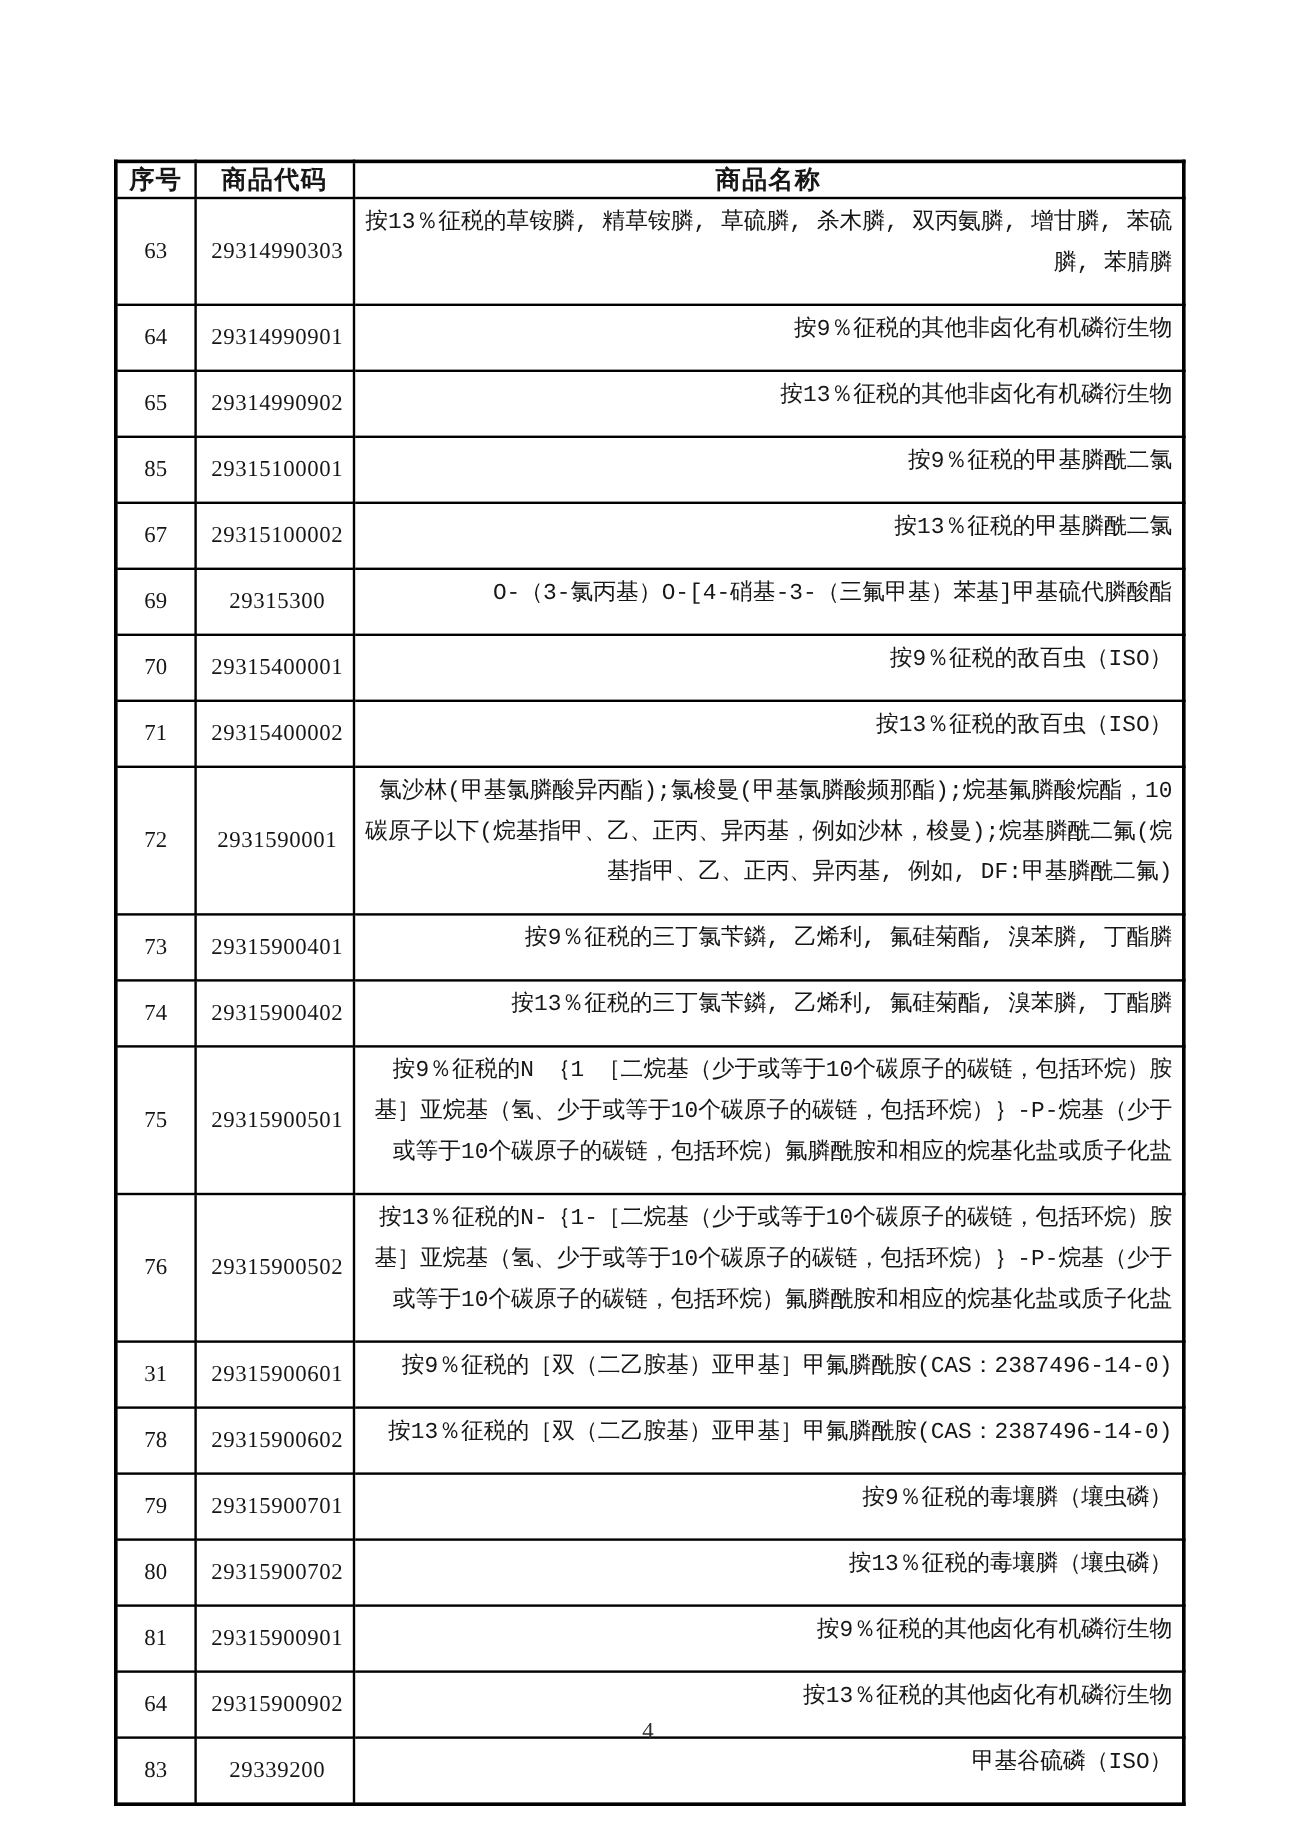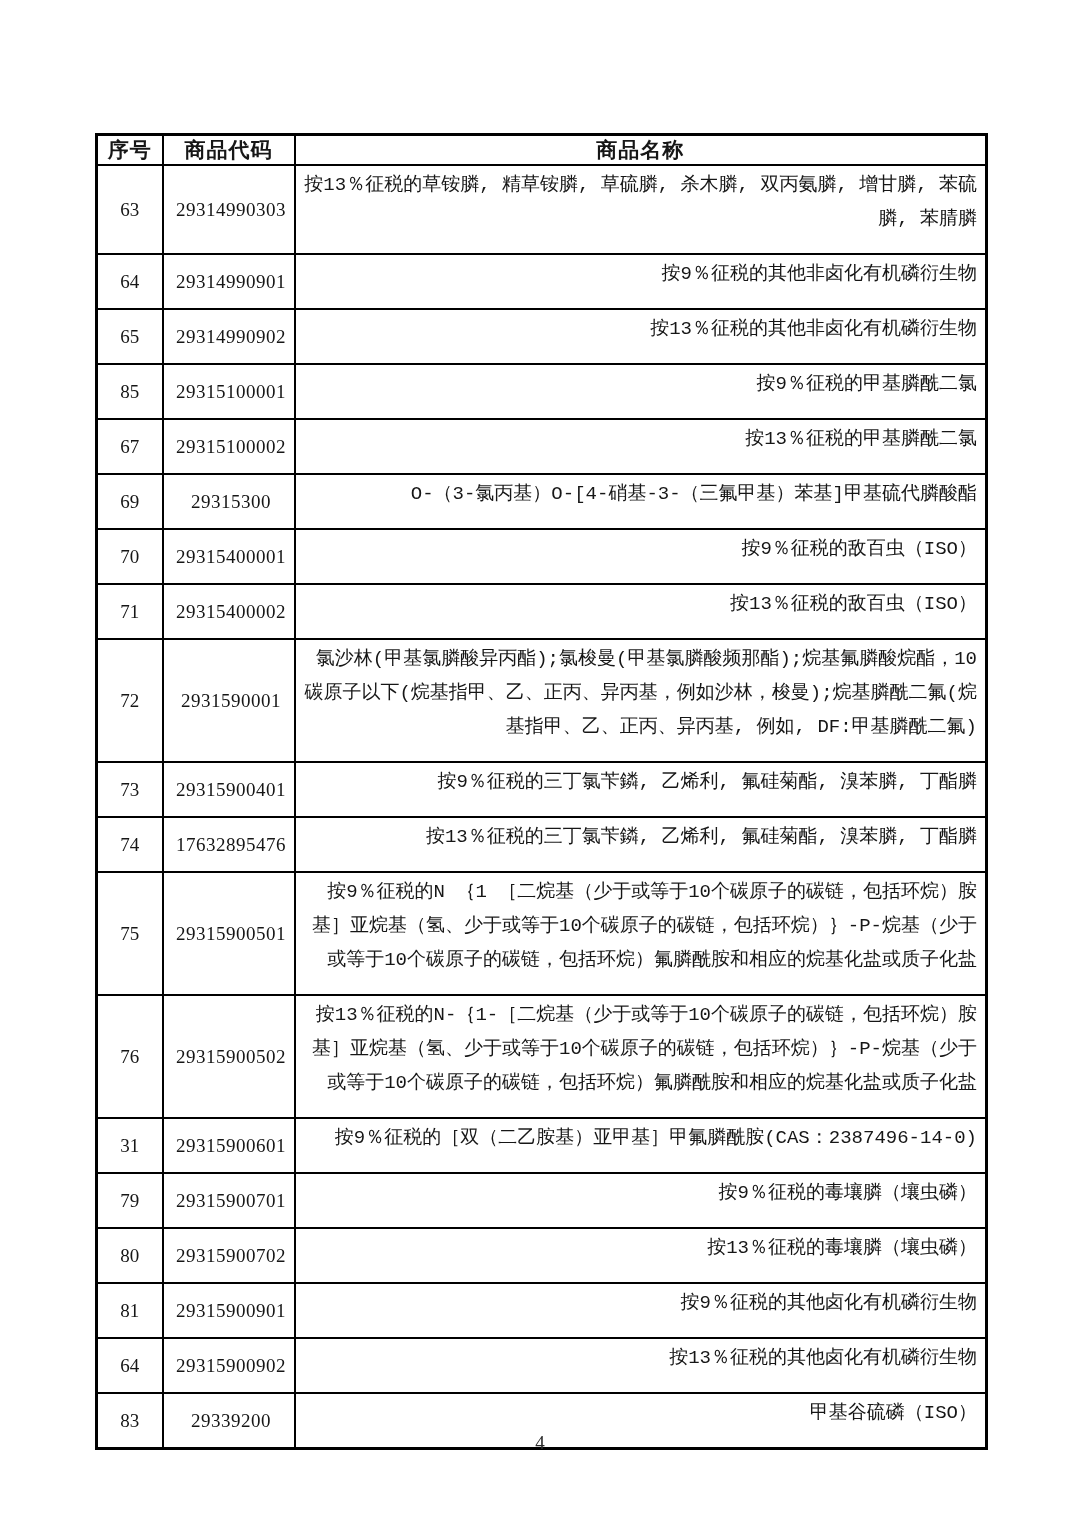--- a/index.html
+++ b/index.html
@@ -148,38 +148,43 @@
           <td class="col-code">2931590001</td>
           <td class="col-name">氯沙林(甲基氯膦酸异丙酯);氯梭曼(甲基氯膦酸频那酯);烷基氟膦酸烷酯，10碳原子以下(烷基指甲、乙、正丙、异丙基，例如沙林，梭曼);烷基膦酰二氟(烷基指甲、乙、正丙、异丙基, 例如, DF:甲基膦酰二氟)</td>
         </tr>
         <tr data-row-no="73">
           <td class="col-no">73</td>
           <td class="col-code">29315900401</td>
           <td class="col-name">按9％征税的三丁氯苄鏻, 乙烯利, 氟硅菊酯, 溴苯膦, 丁酯膦</td>
         </tr>
         <tr data-row-no="74">
           <td class="col-no">74</td>
-          <td class="col-code">17632895476</td>
+          <td class="col-code">29315900402</td>
           <td class="col-name">按13％征税的三丁氯苄鏻, 乙烯利, 氟硅菊酯, 溴苯膦, 丁酯膦</td>
         </tr>
         <tr data-row-no="75">
           <td class="col-no">75</td>
           <td class="col-code">29315900501</td>
           <td class="col-name">按9％征税的N ｛1 ［二烷基（少于或等于10个碳原子的碳链，包括环烷）胺基］亚烷基（氢、少于或等于10个碳原子的碳链，包括环烷）｝-P-烷基（少于或等于10个碳原子的碳链，包括环烷）氟膦酰胺和相应的烷基化盐或质子化盐</td>
         </tr>
         <tr data-row-no="76">
           <td class="col-no">76</td>
           <td class="col-code">29315900502</td>
           <td class="col-name">按13％征税的N-｛1-［二烷基（少于或等于10个碳原子的碳链，包括环烷）胺基］亚烷基（氢、少于或等于10个碳原子的碳链，包括环烷）｝-P-烷基（少于或等于10个碳原子的碳链，包括环烷）氟膦酰胺和相应的烷基化盐或质子化盐</td>
         </tr>
         <tr data-row-no="77">
           <td class="col-no">31</td>
           <td class="col-code">29315900601</td>
           <td class="col-name">按9％征税的［双（二乙胺基）亚甲基］甲氟膦酰胺(CAS：2387496-14-0)</td>
         </tr>
+        <tr data-row-no="78">
+          <td class="col-no">78</td>
+          <td class="col-code">29315900602</td>
+          <td class="col-name">按13％征税的［双（二乙胺基）亚甲基］甲氟膦酰胺(CAS：2387496-14-0)</td>
+        </tr>
         <tr data-row-no="79">
           <td class="col-no">79</td>
           <td class="col-code">29315900701</td>
           <td class="col-name">按9％征税的毒壤膦（壤虫磷）</td>
         </tr>
         <tr data-row-no="80">
           <td class="col-no">80</td>
           <td class="col-code">29315900702</td>
           <td class="col-name">按13％征税的毒壤膦（壤虫磷）</td>
         </tr>

